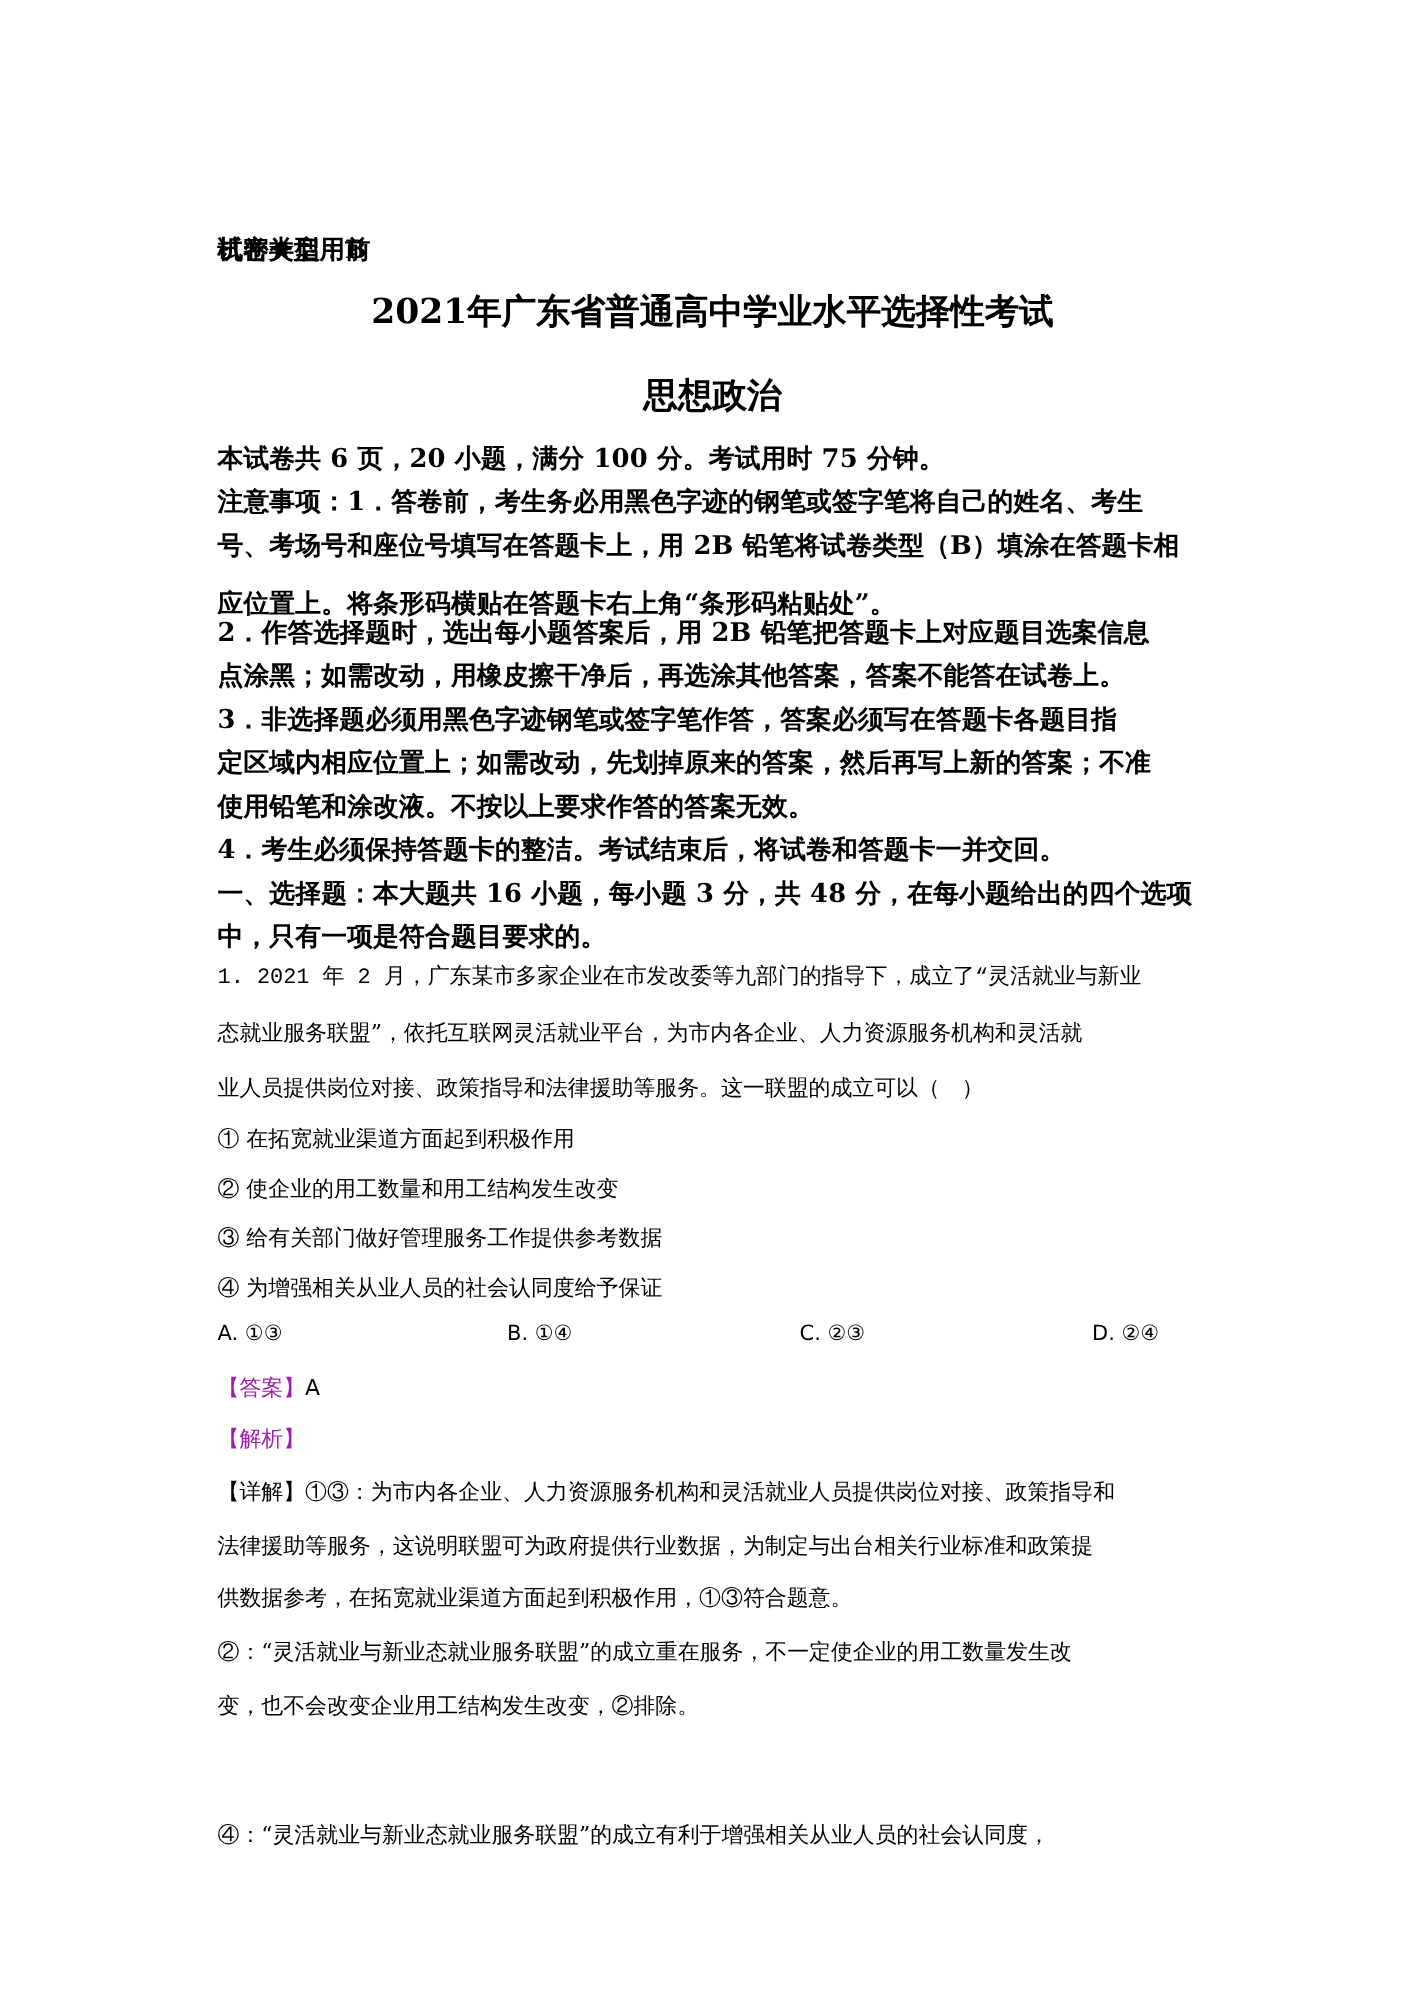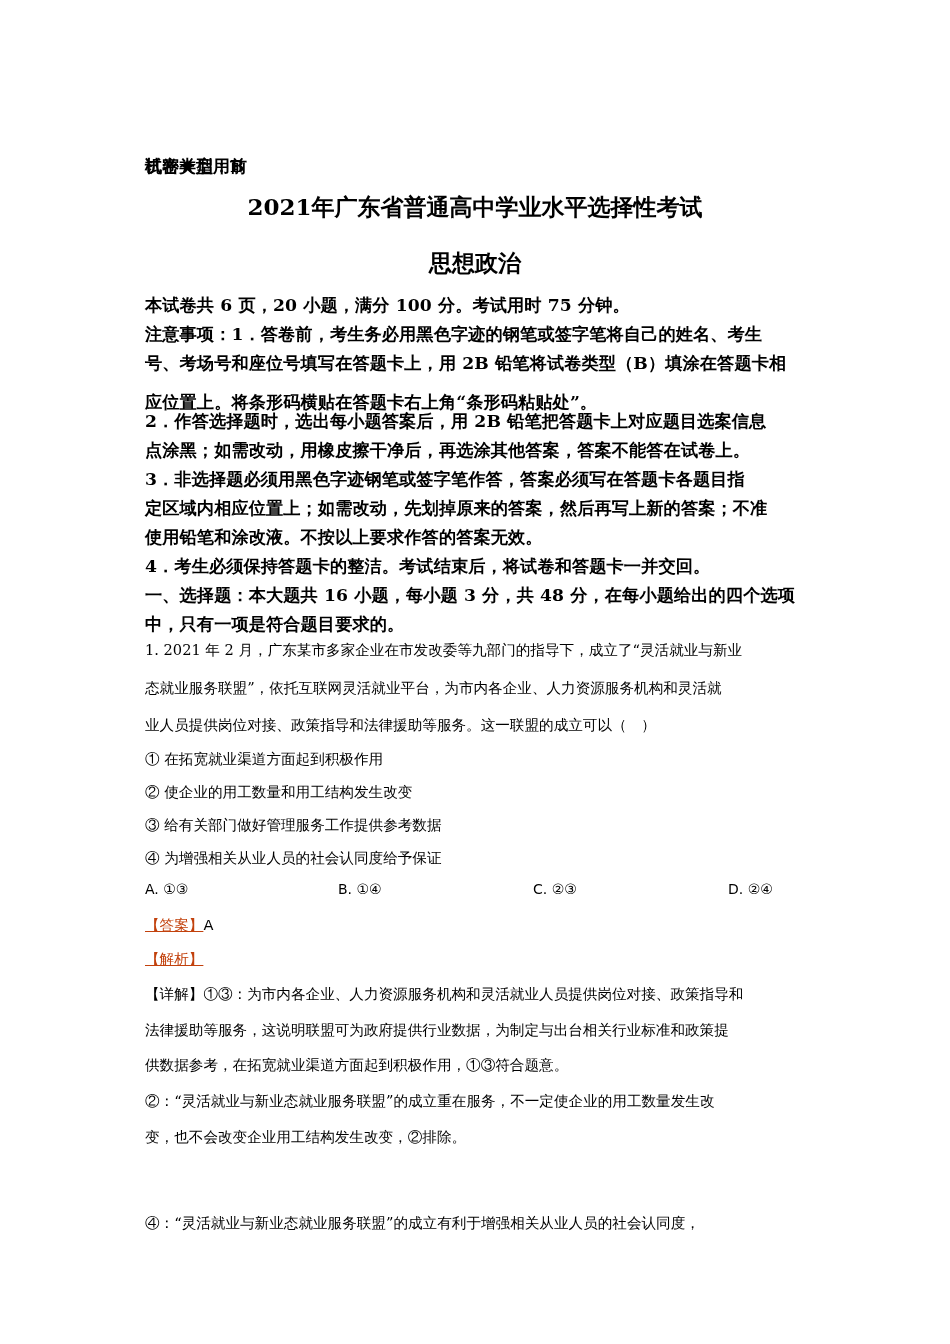--- a/index.html
+++ b/index.html
@@ -6,21 +6,21 @@
     body { width: 950px; height: 1344px; position: relative; overflow: hidden; color: #000; }
     .page { position: absolute; left: 0; top: 0; width: 950px; height: 1344px; background: #fff; }
     .line { position: absolute; left: 145px; white-space: nowrap; }
     .hdr { font-family: "DejaVu Serif", serif; font-weight: bold; font-size: 17px; }
     .title { position: absolute; left: 0; width: 950px; text-align: center; font-family: "DejaVu Serif", serif; font-weight: bold; }
     .t1 { font-size: 23px; top: 192px; }
     .t2 { font-size: 23px; top: 248px; }
     .bold { font-family: "DejaVu Serif", serif; font-weight: bold; font-size: 17.2px; letter-spacing: 0.1px; }
     .norm { font-family: "DejaVu Serif", serif; font-size: 14.6px; }
     .opt { position: absolute; top: 881px; font-family: "DejaVu Sans", sans-serif; font-size: 14px; }
-    .blue { color: #c2410c; text-decoration: underline; }
+    .blue { color: #a21caf; }
     .sans { font-family: "DejaVu Sans", sans-serif; }
   </style>
 </head>
 <body>
 
 <div class="page">
 
   <div class="line hdr" style="top:127px;margin-top:28px;">机密★启用前</div>
   <div class="line hdr" style="top:155px;">试卷类型：B</div>
 
@@ -34,21 +34,21 @@
   <div class="line bold" style="top:409px;">2．作答选择题时，选出每小题答案后，用 2B 铅笔把答题卡上对应题目选案信息</div>
   <div class="line bold" style="top:438px;">点涂黑；如需改动，用橡皮擦干净后，再选涂其他答案，答案不能答在试卷上。</div>
   <div class="line bold" style="top:467px;">3．非选择题必须用黑色字迹钢笔或签字笔作答，答案必须写在答题卡各题目指</div>
   <div class="line bold" style="top:496px;">定区域内相应位置上；如需改动，先划掉原来的答案，然后再写上新的答案；不准</div>
   <div class="line bold" style="top:525px;">使用铅笔和涂改液。不按以上要求作答的答案无效。</div>
   <div class="line bold" style="top:554px;">4．考生必须保持答题卡的整洁。考试结束后，将试卷和答题卡一并交回。</div>
 
   <div class="line bold" style="top:583px;">一、选择题：本大题共 16 小题，每小题 3 分，共 48 分，在每小题给出的四个选项</div>
   <div class="line bold" style="top:612px;">中，只有一项是符合题目要求的。</div>
 
-  <div class="line norm" style="top:641px;">1. 2021 年 2 月，广东某市多家企业在市发改委等九部门的指导下，成立了“灵活就业与新业</div>
+  <div class="line norm" style="top:641px;font-family:Liberation Mono, monospace;">1. 2021 年 2 月，广东某市多家企业在市发改委等九部门的指导下，成立了“灵活就业与新业</div>
   <div class="line norm" style="top:679px;text-align:center;">态就业服务联盟”，依托互联网灵活就业平台，为市内各企业、人力资源服务机构和灵活就</div>
   <div class="line norm" style="top:716px;">业人员提供岗位对接、政策指导和法律援助等服务。这一联盟的成立可以（　）</div>
 
   <div class="line norm" style="top:750px;">① 在拓宽就业渠道方面起到积极作用</div>
   <div class="line norm" style="top:783px;">② 使企业的用工数量和用工结构发生改变</div>
   <div class="line norm" style="top:816px;">③ 给有关部门做好管理服务工作提供参考数据</div>
   <div class="line norm" style="top:849px;">④ 为增强相关从业人员的社会认同度给予保证</div>
 
   <div class="opt" style="left:145px;">A. ①③</div>
   <div class="opt" style="left:338px;">B. ①④</div>

